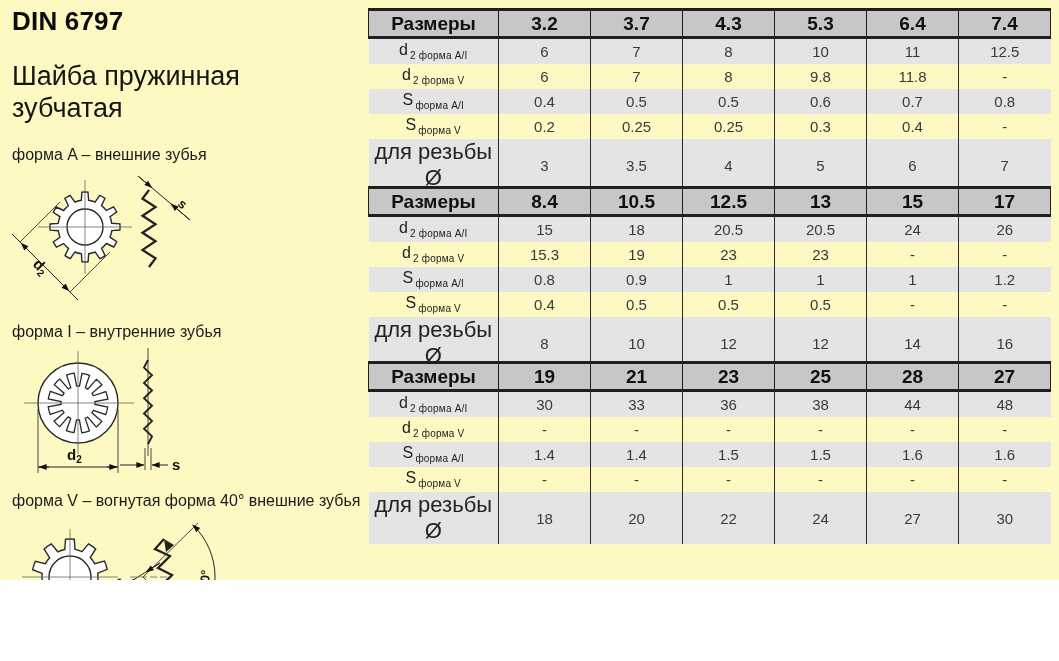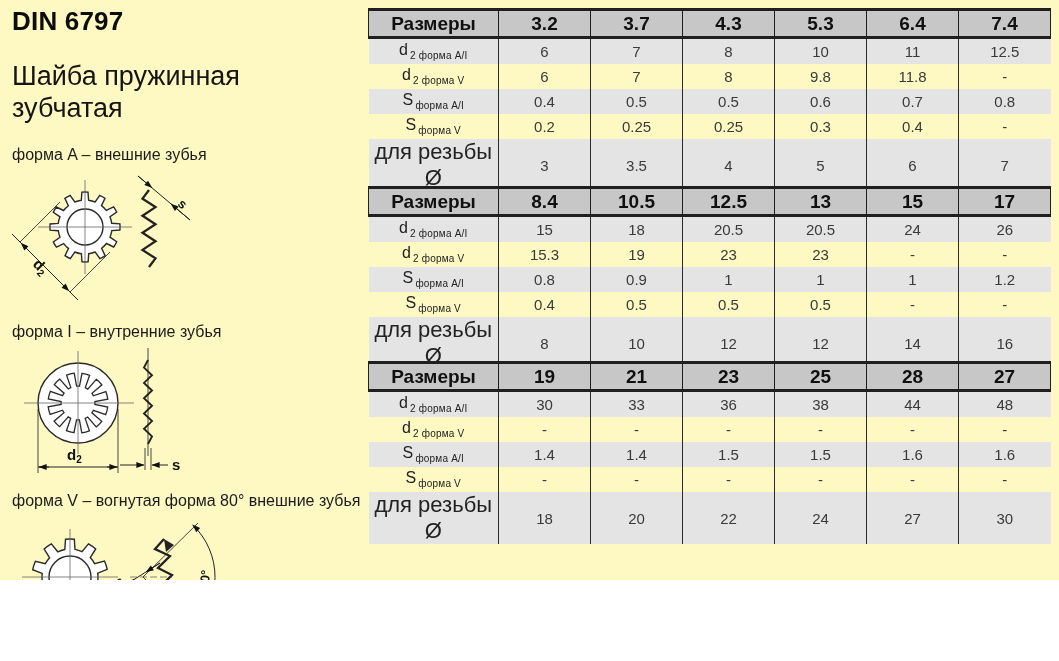--- a/index.html
+++ b/index.html
@@ -115,21 +115,21 @@
 
       <line x1="140" y1="4" x2="140" y2="112" class="thin"></line>
       <path id="zigI" class="zzi" d="M140,16 L136,23.6 L144,31.3 L136,38.9 L144,46.5 L136,54.2 L144,61.8 L136,69.5 L144,77.1 L136,84.7 L144,92.4 L140,100"></path>
       <line x1="137" y1="104" x2="137" y2="126" class="thin"></line>
       <line x1="143" y1="104" x2="143" y2="126" class="thin"></line>
       <line x1="112" y1="121" x2="136" y2="121" class="dimline" marker-end="url(#arrI)"></line>
       <line x1="160" y1="121" x2="144" y2="121" class="dimline" marker-end="url(#arrI)"></line>
       <text x="164" y="126" class="dim-text">s</text>
     </svg>
 
-    <div class="form-label v">форма V – вогнутая форма 80° внешние зубья</div>
+    <div class="form-label v">форма V – вогнутая форма 40° внешние зубья</div>
 
     <svg class="drw v" width="235" height="146" viewBox="0 0 235 146">
       <defs>
         <marker id="arrV" viewBox="0 0 10 10" refX="9.5" refY="5" markerWidth="11" markerHeight="8" orient="auto-start-reverse">
           <path d="M0,1.4 L10,5 L0,8.6 Z" fill="#111"></path>
         </marker>
       </defs>
       <path id="gearV" class="ol" d="M49.8,36.8 A28,28 0 0 1 56.8,34.5 L57.5,24.3 A38,38 0 0 1 66.3,24.2 L67.0,34.4 A28,28 0 0 1 74.0,36.7 L80.5,28.8 A38,38 0 0 1 87.7,34.0 L82.2,42.6 A28,28 0 0 1 86.6,48.6 L96.5,46.0 A38,38 0 0 1 99.2,54.4 L89.7,58.2 A28,28 0 0 1 89.8,65.6 L99.3,69.3 A38,38 0 0 1 96.6,77.8 L86.7,75.3 A28,28 0 0 1 82.3,81.2 L87.8,89.9 A38,38 0 0 1 80.7,95.1 L74.2,87.2 A28,28 0 0 1 67.2,89.5 L66.5,99.7 A38,38 0 0 1 57.7,99.8 L57.0,89.6 A28,28 0 0 1 50.0,87.3 L43.5,95.2 A38,38 0 0 1 36.3,90.0 L41.8,81.4 A28,28 0 0 1 37.4,75.4 L27.5,78.0 A38,38 0 0 1 24.8,69.6 L34.3,65.8 A28,28 0 0 1 34.2,58.4 L24.7,54.7 A38,38 0 0 1 27.4,46.2 L37.3,48.7 A28,28 0 0 1 41.7,42.8 L36.2,34.1 A38,38 0 0 1 43.3,28.9 L49.8,36.8 Z"></path>
       <circle cx="62" cy="62" r="21" class="ol"></circle>
       <line x1="14" y1="62" x2="110" y2="62" class="cl"></line>

